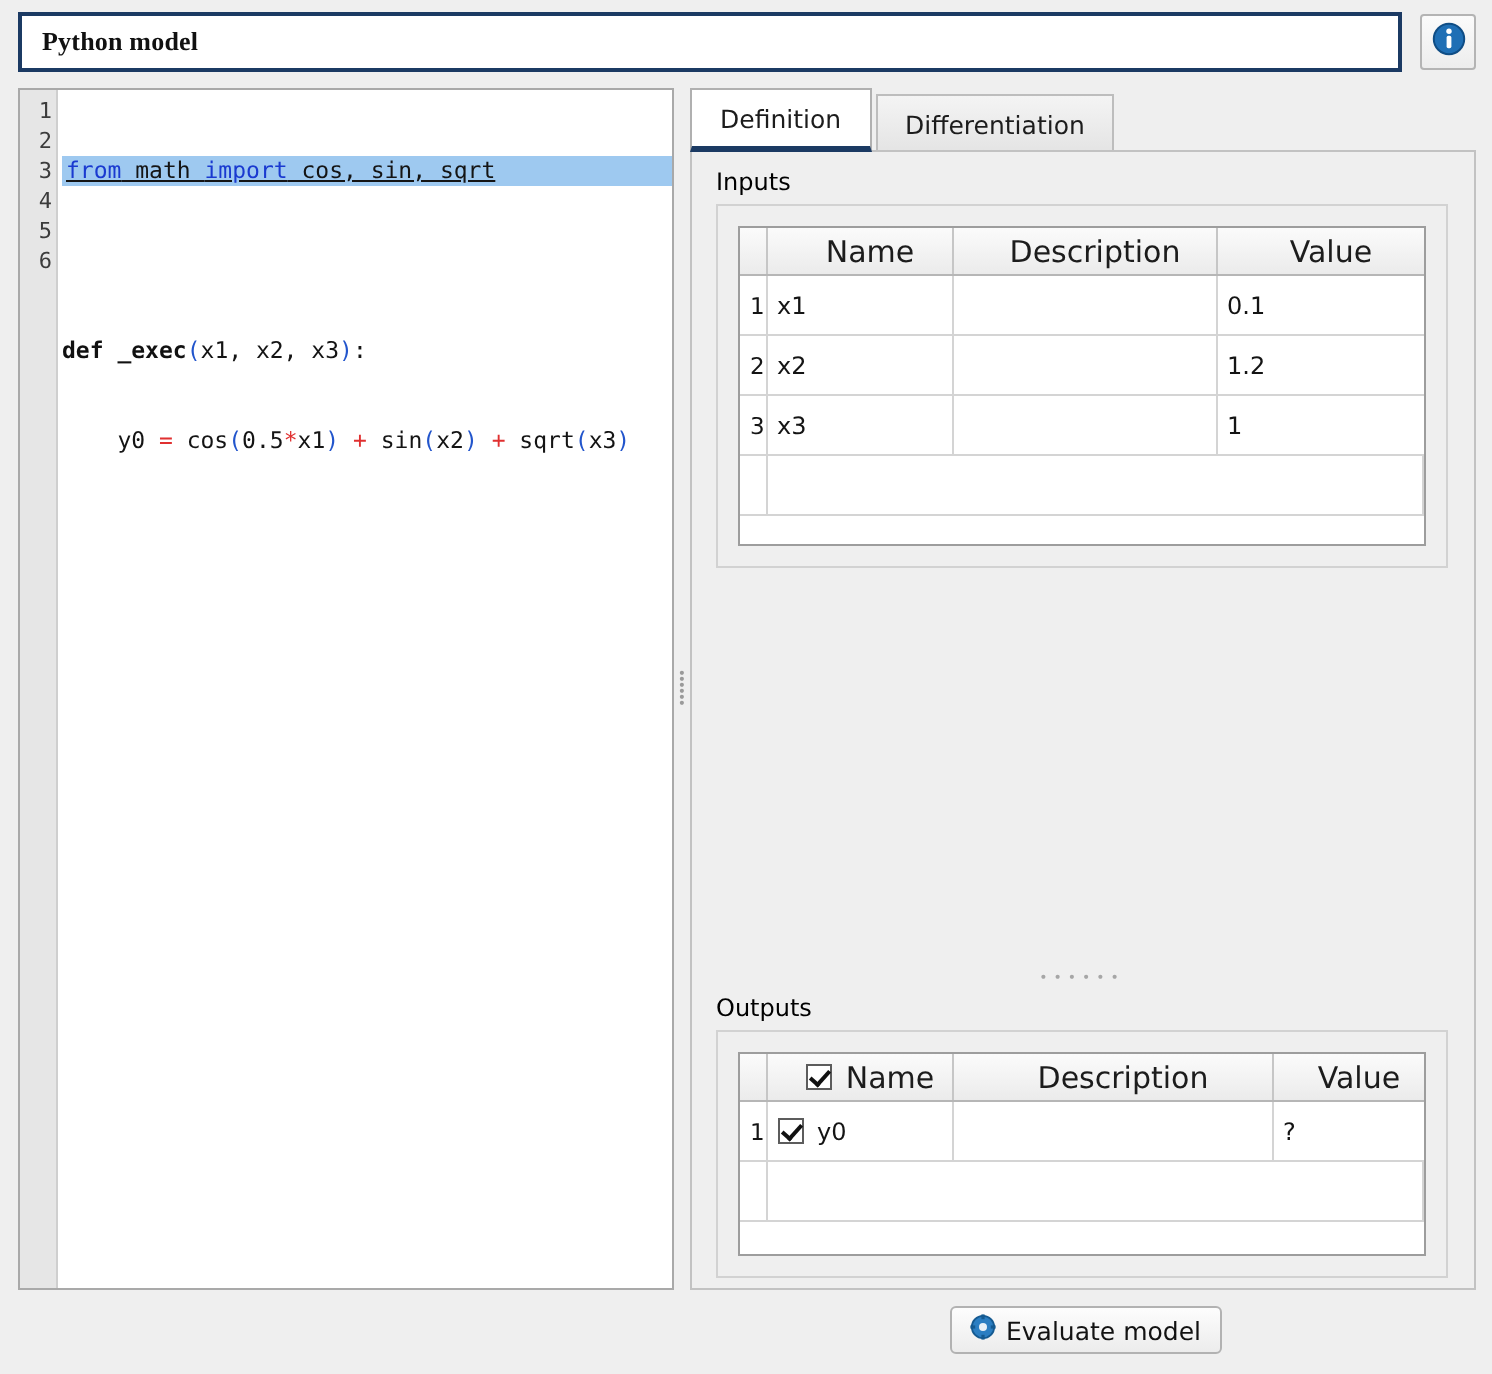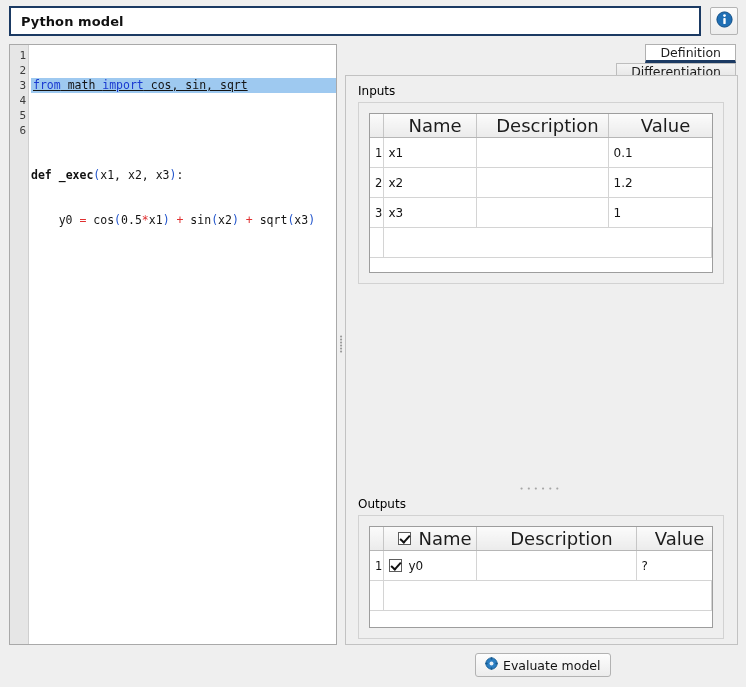--- a/index.html
+++ b/index.html
@@ -17,20 +17,21 @@
     position: relative;
   }
 
   
   #titlebar {
     position: absolute;
     left: 0; top: 0;
     width: 746px; height: 41px;
     background: #efefef;
     box-sizing: border-box;
+    font-family: Liberation Serif, serif;
   }
   #title-field {
     position: absolute;
     left: 9px; top: 6px;
     width: 692px; height: 30px;
     background: #ffffff;
     border: 2px solid #1b3a63;
     box-sizing: border-box;
     display: flex;
     align-items: center;
@@ -115,24 +116,23 @@
     position: absolute;
     left: 345px; top: 44px;
     width: 393px; height: 601px;
   }
   #tabstrip {
     position: absolute;
     left: 0; top: 0;
     width: 393px; height: 32px;
     display: flex;
     align-items: flex-end;
-    flex-direction: column;
   }
   .tab {
-    height: 16px;
+    height: 29px;
     padding: 0 14px;
     display: flex;
     align-items: center;
     font-size: 12.5px;
     color: #1c1c1c;
     border: 1px solid #bdbdbd;
     border-bottom: none;
     box-sizing: border-box;
     background: linear-gradient(#f4f4f4, #e4e4e4);
     margin-right: 2px;
@@ -182,21 +182,21 @@
     table-layout: fixed;
   }
   table.grid th {
     background: linear-gradient(#fbfbfb, #ebebeb);
     border-right: 1px solid #c6c6c6;
     border-bottom: 1px solid #b6b6b6;
     height: 21px;
     font-weight: normal;
     color: #1c1c1c;
     text-align: center;
-    font-size: 18px;
+    font-size: 15px;
     padding-left: 12px;
   }
   table.grid td {
     border-right: 1px solid #d4d4d4;
     border-bottom: 1px solid #d4d4d4;
     height: 29px;
     background: #ffffff;
     padding: 0 5px;
     color: #141414;
     vertical-align: middle;

